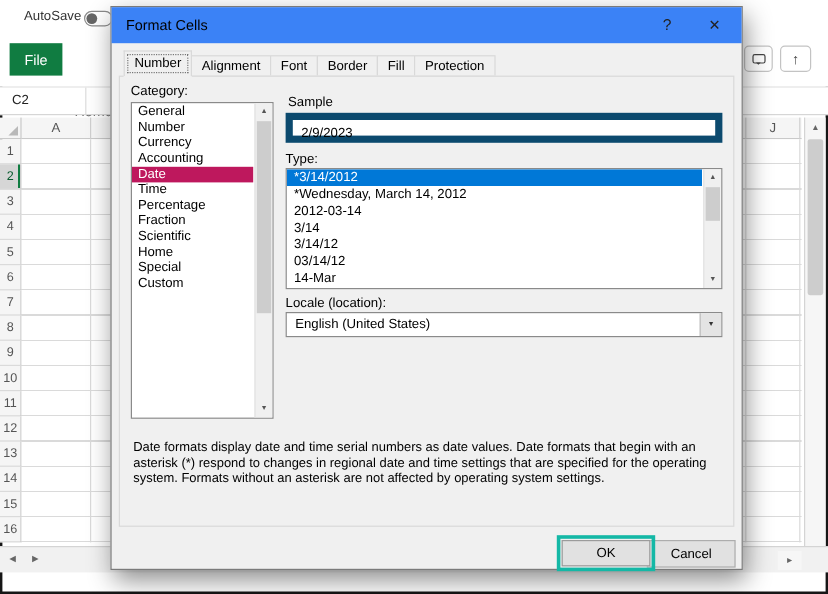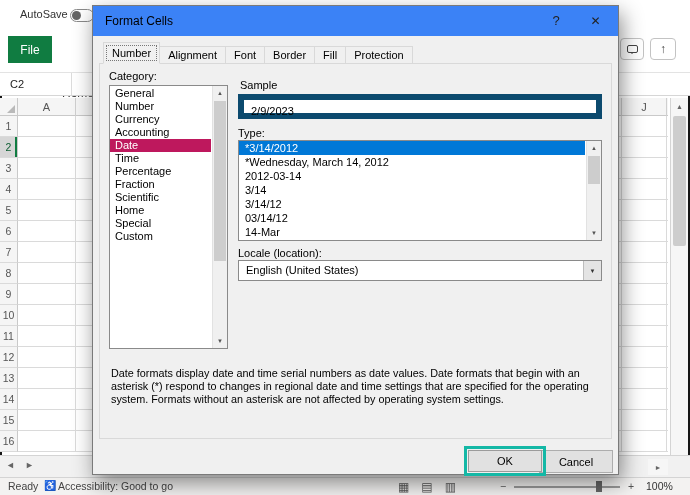--- a/index.html
+++ b/index.html
@@ -202,35 +202,20 @@
     <span class="arr up">▲</span>
     <span class="thumb"></span>
     <span class="arr down">▼</span>
   </div>
 
   <div class="bottom-row">
     <span class="sheet-nav"><span>◄</span><span>►</span></span>
     <span class="hscroll-right">►</span>
   </div>
 
-  <div class="statusbar">
-    <span class="sb-ready">Ready</span>
-    <span class="sb-acc-icon">♿</span>
-    <span class="sb-acc">Accessibility: Good to go</span>
-    <span class="view-icons">
-      <span class="view-ico">▦</span>
-      <span class="view-ico">▤</span>
-      <span class="view-ico">▥</span>
-    </span>
-    <span class="zoom-minus">−</span>
-    <span class="zoom-track"></span>
-    <span class="zoom-thumb"></span>
-    <span class="zoom-plus">+</span>
-    <span class="zoom-label">100%</span>
-  </div>
 
   <div class="dialog">
     <div class="dlg-titlebar">
       <span class="dlg-title">Format Cells</span>
       <span class="dlg-btn dlg-help">?</span>
       <span class="dlg-btn dlg-close">✕</span>
     </div>
 
     <div class="dlg-tabs">
         <div class="dtab selected">Number</div>

